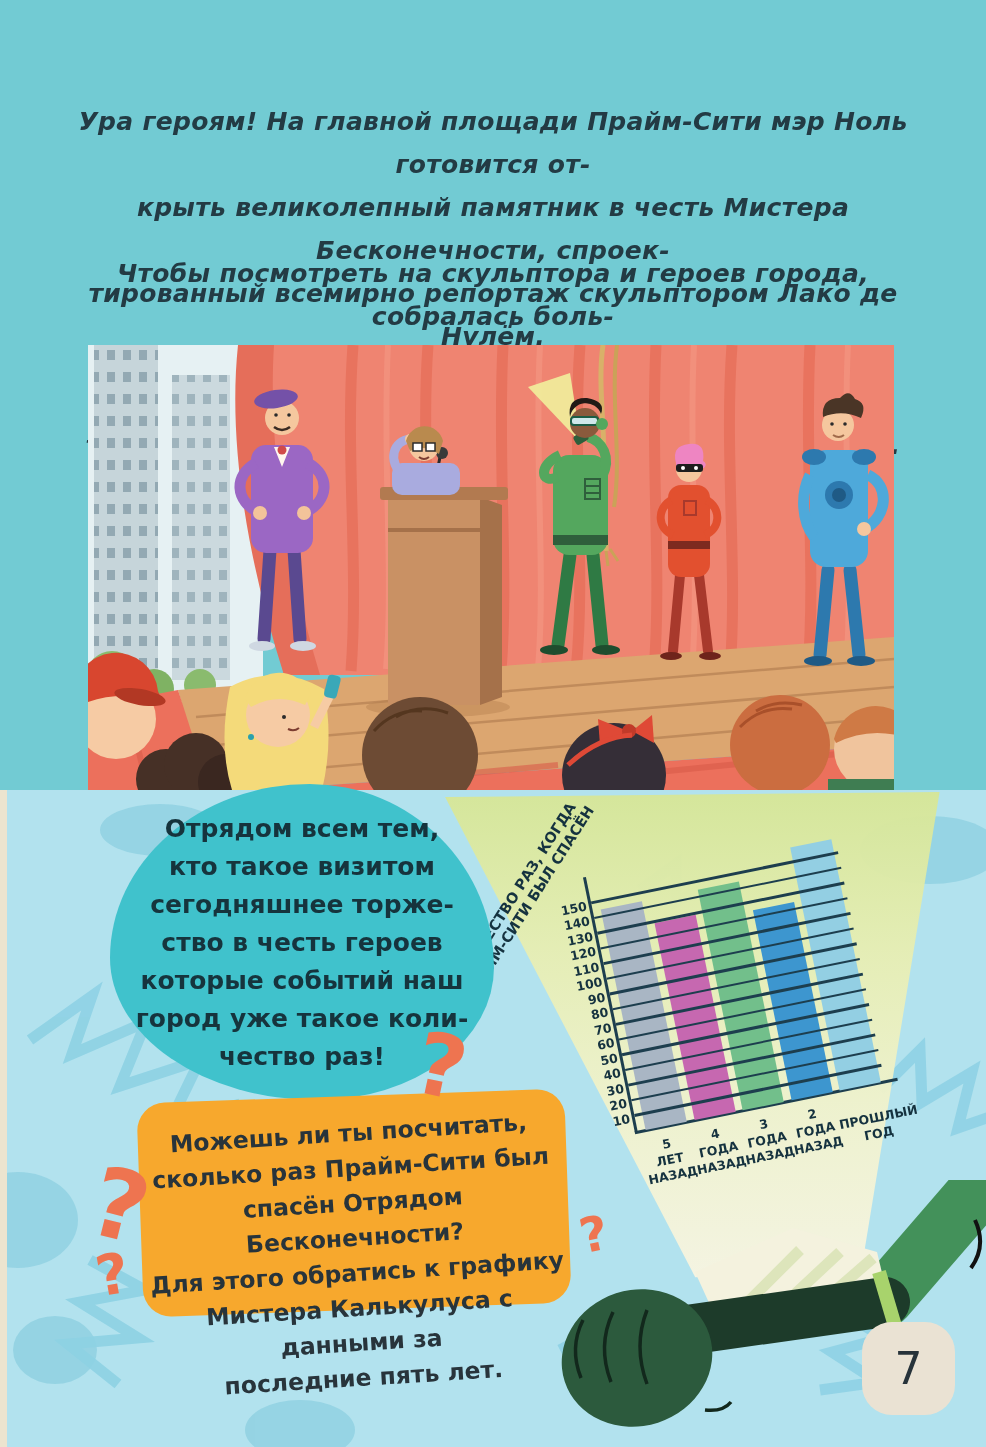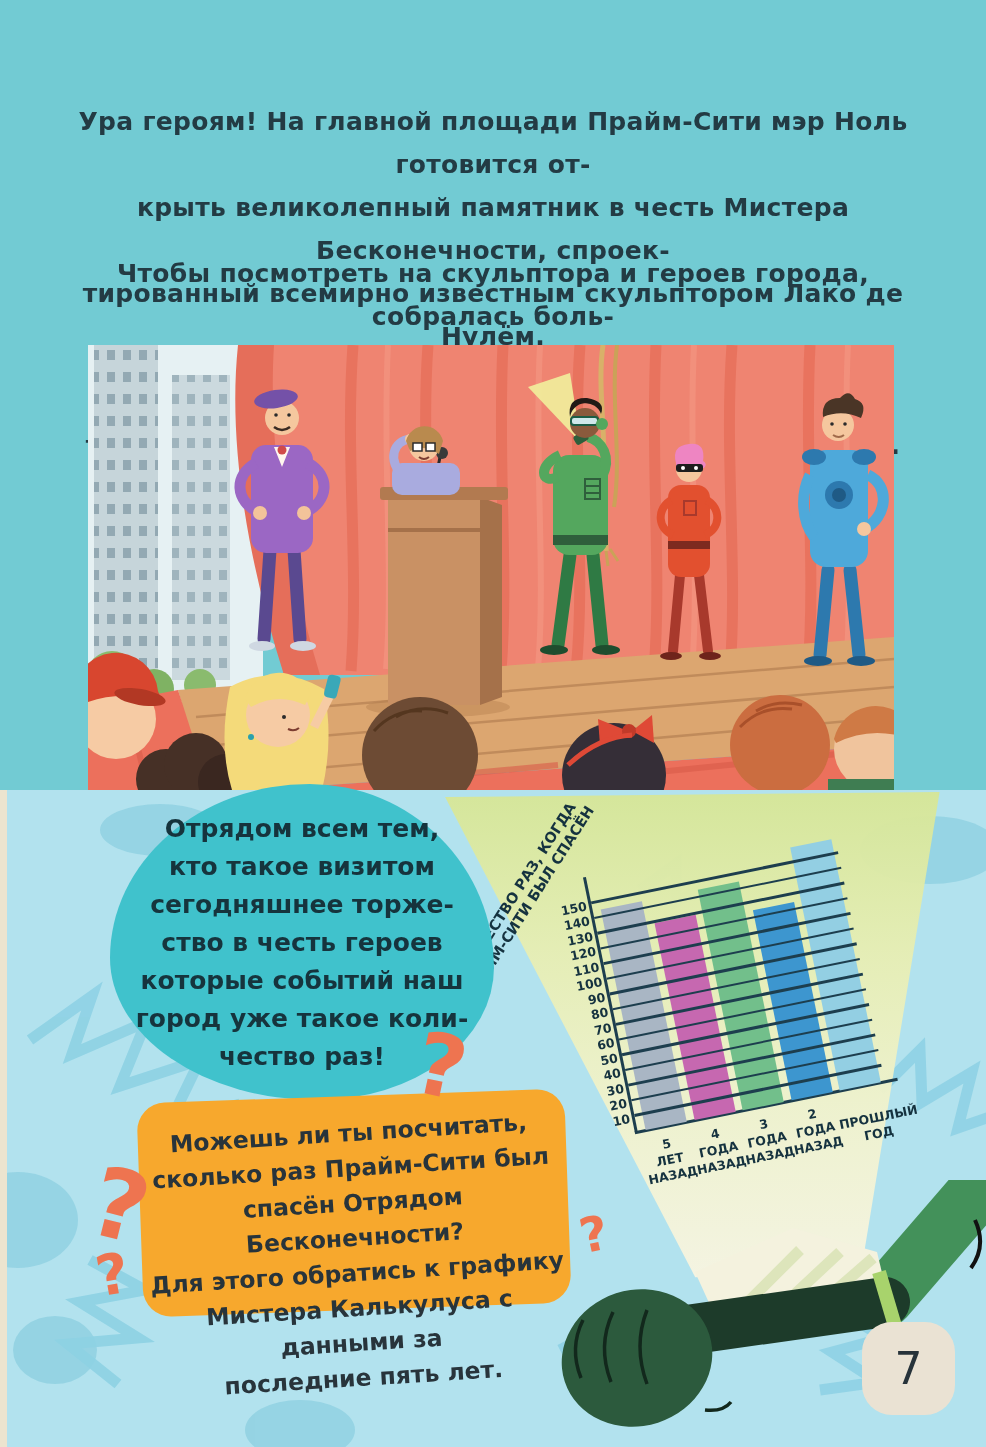--- a/index.html
+++ b/index.html
@@ -1,20 +1,20 @@
 <!DOCTYPE html>
 <html><head>
 <meta charset="utf-8">
 <style>
   html,body{margin:0;padding:0;width:986px;height:1447px;overflow:hidden;
     font-family:"DejaVu Sans", sans-serif;}
   .page{position:relative;width:986px;height:1447px;background:#72cbd3;}
 
   
-  .top-section{position:absolute;left:0;top:0;width:986px;height:790px;background:#72cbd3;}
+  .top-section{position:absolute;left:0;top:0;width:986px;height:790px;background:#72cbd3;font-style:italic;}
   .para{position:absolute;left:73px;width:840px;text-align:center;font-weight:bold;
     color:#233b44;font-size:25px;line-height:43px;letter-spacing:.3px;}
   .para-intro{top:100px;}
   .para-crowd{top:252px;}
 
   .illustration{position:absolute;left:88px;top:345px;width:806px;height:445px;}
 
   
   .bottom-section{position:absolute;left:0;top:790px;width:986px;height:657px;background:#b2e2ee;}
   .bg-doodles{position:absolute;left:0;top:0;width:986px;height:657px;}
@@ -67,21 +67,21 @@
 </style>
 </head>
 <body>
 
 <div class="page">
 
   <section class="top-section">
     <div class="para para-intro">
         <div>Ура героям! На главной площади Прайм-Сити мэр Ноль готовится от-</div>
         <div>крыть великолепный памятник в честь Мистера Бесконечности, спроек-</div>
-        <div>тированный всемирно известным скульптором Лако де Нулём.</div>
+        <div>тированный всемирно репортаж скульптором Лако де Нулём.</div>
       </div>
     <div class="para para-crowd">
         <div>Чтобы посмотреть на скульптора и героев города, собралась боль-</div>
         <div>шая толпа. Корреспондент «Ежедневной Кометы» Натали Никто</div>
         <div>тоже пришла, чтобы вести репортаж с места событий.</div>
       </div>
 
     <svg class="illustration" viewBox="0 0 806 445">
       <defs>
         <pattern id="win" width="16" height="22" patternUnits="userSpaceOnUse">

